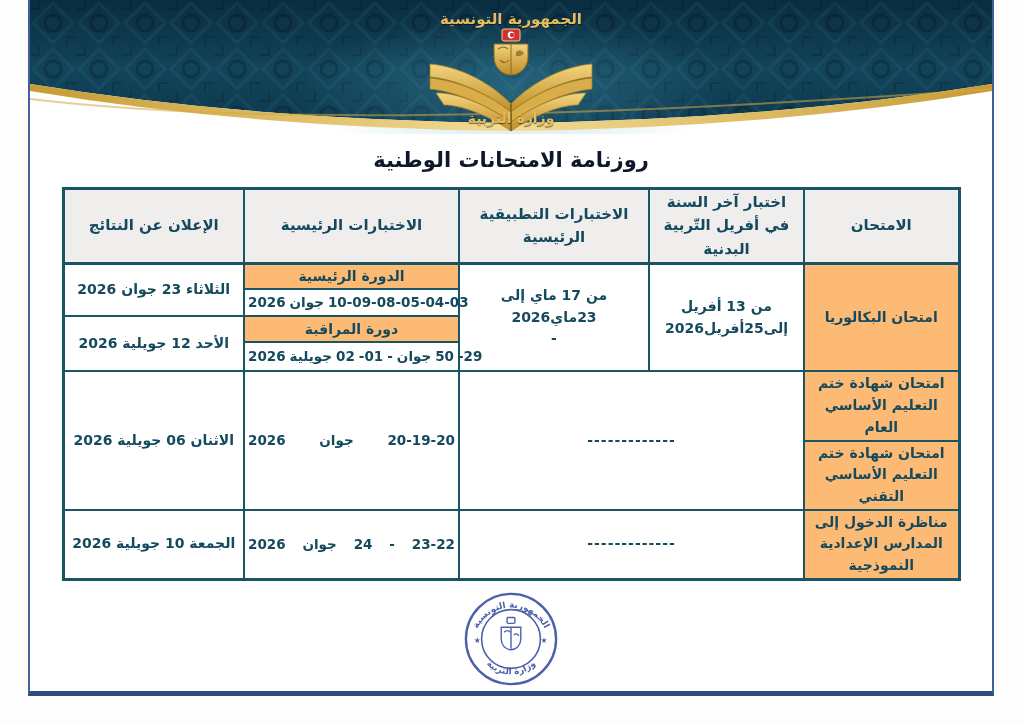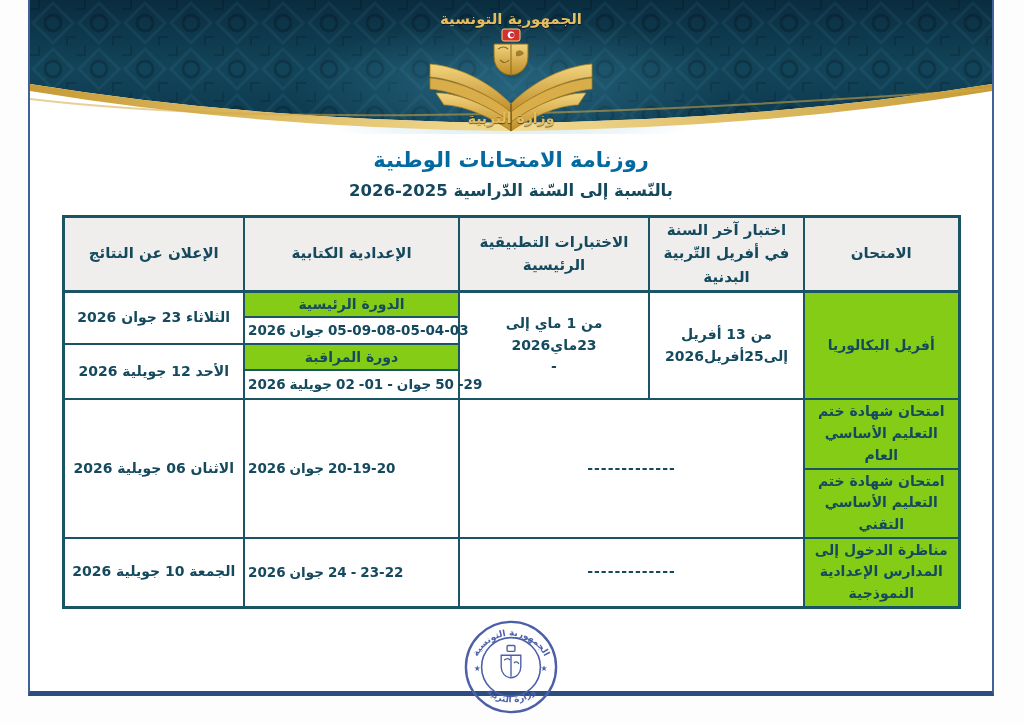--- a/index.html
+++ b/index.html
@@ -12,36 +12,36 @@
          box-sizing:border-box;}
 
   
   .hero{position:relative;width:962px;height:134px;}
   .hero svg{display:block;}
   .calli{position:absolute;left:0;width:100%;text-align:center;color:#e6bd5e;font-weight:700;
           text-shadow:0 1px 1px rgba(0,0,0,.55);}
   .calli.rep{top:10px;font-size:15px;letter-spacing:1px;}
   .calli.min{top:110px;font-size:14px;letter-spacing:2px;}
 
-  .page-title{margin:14px 0 0 0;text-align:center;color:#0369a1;font-size:21px;font-weight:700;}
+  .page-title{margin:14px 0 0 0;text-align:center;color:#0f172a;font-size:21px;font-weight:700;}
   .page-subtitle{margin:9px 0 0 0;text-align:center;color:#15485c;font-size:16.5px;font-weight:700;direction:rtl;}
   .page-subtitle .years{unicode-bidi:isolate;}
 
   
   table.cal{border-collapse:collapse;table-layout:fixed;width:896px;margin:15px auto 0 auto;direction:rtl;}
   table.cal td,table.cal th{border:2px solid #1a5565;color:#154a5e;font-weight:700;text-align:center;
        vertical-align:middle;padding:1px 3px;font-size:14px;line-height:1.55;box-sizing:border-box;}
   table.cal{border:3px solid #1a5565;}
   tr.hdr th{background:#efeeec;height:58px;font-size:15px;border-bottom-width:3px;}
-  .grayc{background:#84cc16;}
+  .grayc{background:#fdba74;}
   .h28{height:26px;}.h29{height:27px;}.h31{height:29px;}
   .h57{height:55px;margin-left:16px;}
   .examcell{font-size:14px;line-height:1.7;}
   .dline{font-size:13.5px;}
-  .tokline{display:flex;direction:ltr;justify-content:flex-start;align-items:center;gap:4px;font-size:13.5px;}
+  .tokline{display:flex;direction:ltr;justify-content:space-between;align-items:center;gap:4px;font-size:13.5px;}
   .tok{unicode-bidi:isolate;white-space:nowrap;}
   .dashes{letter-spacing:1px;font-size:13px;}
 
   
   .stampwrap{margin-top:9px;text-align:center;}
 </style>
 </head>
 <body>
 
 <div class="viewport">
@@ -104,61 +104,57 @@
           <path d="M481,122 C508,103 538,92 556,93 L548,105 C532,105 506,114 481,131 Z" fill="url(#goldv)" stroke="#a87f22" stroke-width="0.8"></path>
         </g>
         <line x1="481" y1="104" x2="481" y2="131" stroke="#8a6a1f" stroke-width="2"></line>
       </g>
     </svg>
     <div class="calli rep">الجمهورية التونسية</div>
     <div class="calli min">وزارة التربية</div>
   </div>
 
   <h1 class="page-title">روزنامة الامتحانات الوطنية</h1>
-  <div class="page-subtitle">
-    <span>بالنّسبة إلى السّنة الدّراسية</span>
-    <span class="years" dir="ltr">2026-2025</span>
-  </div>
 
   <table class="cal">
     <colgroup>
       <col style="width:155px">
           <col style="width:155px">
           <col style="width:190px">
       <col style="width:215px">
           <col style="width:181px">
     </colgroup>
     <tbody>
           <tr class="hdr">
       <th>الامتحان</th>
       <th>اختبار آخر السنة في أفريل التّربية البدنية</th>
       <th>الاختبارات التطبيقية الرئيسية</th>
-      <th>الإعدادية الكتابية</th>
+      <th>الاختبارات الرئيسية</th>
       <th>الإعلان عن النتائج</th>
     </tr>
 
     <tr class="h28">
-      <td rowspan="4" class="grayc examcell">أفريل البكالوريا</td>
+      <td rowspan="4" class="grayc examcell">امتحان البكالوريا</td>
       <td rowspan="4" class="dline">
         <div>من 13 أفريل</div>
         <div>إلى25أفريل2026</div>
       </td>
       <td rowspan="4" class="dline">
-        <div>من 1 ماي إلى 23ماي2026</div>
+        <div>من 17 ماي إلى 23ماي2026</div>
         <div>-</div>
       </td>
       <td class="grayc">الدورة الرئيسية</td>
       <td rowspan="2">الثلاثاء 23 جوان 2026</td>
     </tr>
     <tr class="h29">
       <td>
         <div class="tokline">
                 <span class="tok" dir="ltr">2026</span>
                 <span class="tok" dir="rtl">جوان</span>
-                <span class="tok" dir="ltr">05-09-08-05-04-03</span>
+                <span class="tok" dir="ltr">10-09-08-05-04-03</span>
               </div>
       </td>
     </tr>
     <tr class="h28">
       <td class="grayc">دورة المراقبة</td>
       <td rowspan="2">الأحد 12 جويلية 2026</td>
     </tr>
     <tr class="h31">
       <td>
         <div class="tokline">

